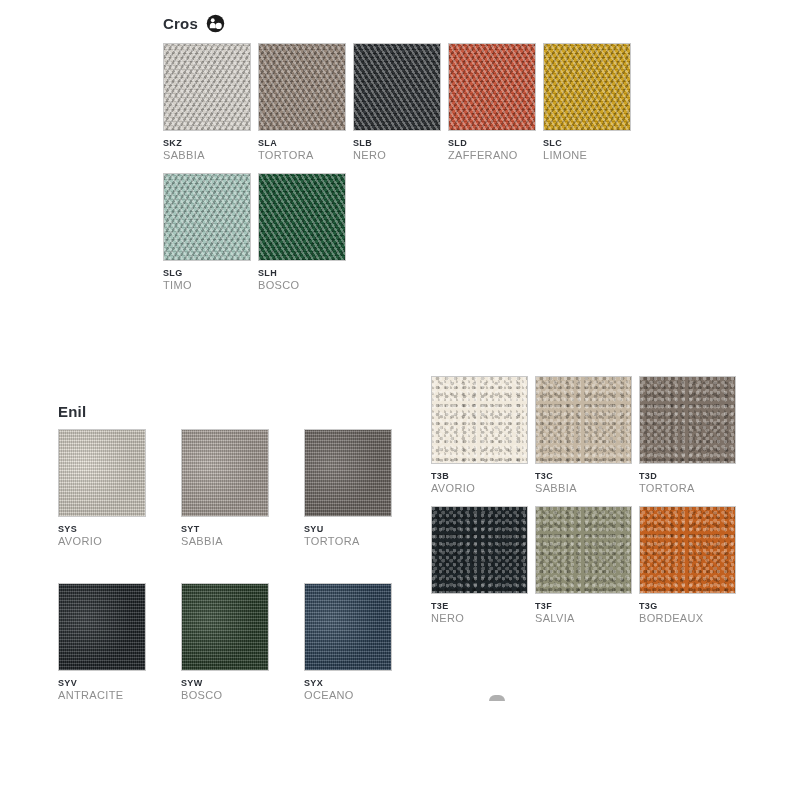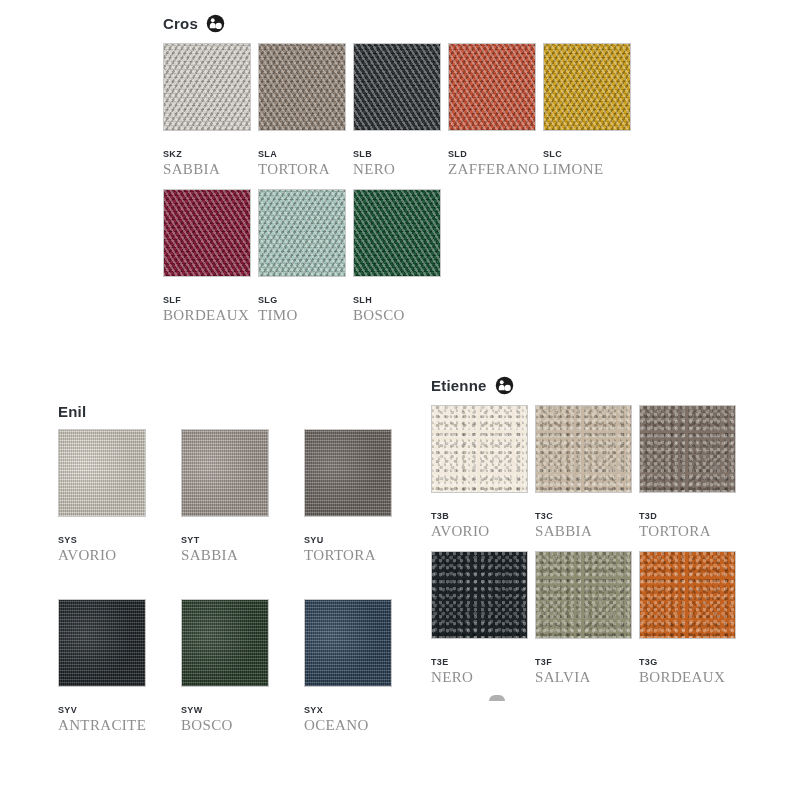--- a/index.html
+++ b/index.html
@@ -63,28 +63,28 @@
   .tex.boucle {
     background-image:
       radial-gradient(circle at 20% 25%, rgba(255,255,255,.30) 0 1.6px, rgba(0,0,0,0) 2px),
       radial-gradient(circle at 62% 15%, rgba(0,0,0,.22) 0 1.7px, rgba(0,0,0,0) 2.2px),
       radial-gradient(circle at 40% 70%, rgba(255,255,255,.24) 0 1.7px, rgba(0,0,0,0) 2.2px),
       radial-gradient(circle at 84% 60%, rgba(0,0,0,.20) 0 1.6px, rgba(0,0,0,0) 2px),
       radial-gradient(circle at 8% 85%, rgba(0,0,0,.18) 0 1.5px, rgba(0,0,0,0) 2px);
     background-size: 7px 7px, 9px 9px, 8px 8px, 11px 11px, 6px 6px;
   }
 
-  .labels { padding-top: 18px; line-height: 1.22; }
+  .labels { padding-top: 7px; line-height: 1.22; }
   .code {
     font-size: 9px; font-weight: 700; color: #2b2f36;
     letter-spacing: .35px; display:block;
   }
   .name {
-    font-size: 15px; font-weight: 400; color: #8e8e8e;
-    letter-spacing: .35px; display:block;font-family:Liberation Serif, serif;
+    font-size: 11px; font-weight: 400; color: #8e8e8e;
+    letter-spacing: .35px; display:block;
   }
 
   .stray { position:absolute; left:489px; top:695px; width:16px; height:6px;
            border-radius: 8px 8px 0 0; background:#6f6f6f; opacity:.55; }
 </style>
 </head>
 <body>
 
 <div class="page">
 
@@ -140,29 +140,20 @@
         <div class="cell">
           <div class="sw" style="background: rgb(201, 154, 18);">
             <div class="tex woven"></div>
           </div>
           <div class="labels">
             <span class="code">SLC</span>
             <span class="name">LIMONE</span>
           </div>
         </div>
         <div class="cell">
-          <div class="sw" style="background: rgb(124, 17, 48);">
-            <div class="tex woven"></div>
-          </div>
-          <div class="labels">
-            <span class="code">SLF</span>
-            <span class="name">BORDEAUX</span>
-          </div>
-        </div>
-        <div class="cell">
           <div class="sw" style="background: rgb(159, 192, 182);">
             <div class="tex woven"></div>
           </div>
           <div class="labels">
             <span class="code">SLG</span>
             <span class="name">TIMO</span>
           </div>
         </div>
         <div class="cell">
           <div class="sw" style="background: rgb(18, 77, 44);">
@@ -232,31 +223,20 @@
           </div>
           <div class="labels">
             <span class="code">SYX</span>
             <span class="name">OCEANO</span>
           </div>
         </div>
       </div>
   </div>
 
   <div class="section" id="sec-etienne" style="left:431px; top:376px;">
-    <div class="sec-head">
-      <span class="sec-title">Etienne</span>
-      <span>
-        <svg class="mart-icon" viewBox="0 0 20 20" aria-hidden="true">
-          <circle cx="10" cy="10" r="9.2" fill="#1b1b1b"></circle>
-          <circle cx="7.1" cy="6.6" r="2.0" fill="#ffffff"></circle>
-          <path d="M7.1 9.1c-2.0 0-3.1 1.5-3.1 3.6v2.4h6.2v-2.4c0-2.1-1.1-3.6-3.1-3.6z" fill="#ffffff"></path>
-          <circle cx="13.3" cy="12.6" r="3.3" fill="#ffffff"></circle>
-        </svg>
-      </span>
-    </div>
     <div class="grid etienne" id="grid-etienne">
         <div class="cell">
           <div class="sw" style="background: rgb(240, 233, 220);">
             <div class="tex boucle"></div>
           </div>
           <div class="labels">
             <span class="code">T3B</span>
             <span class="name">AVORIO</span>
           </div>
         </div>

